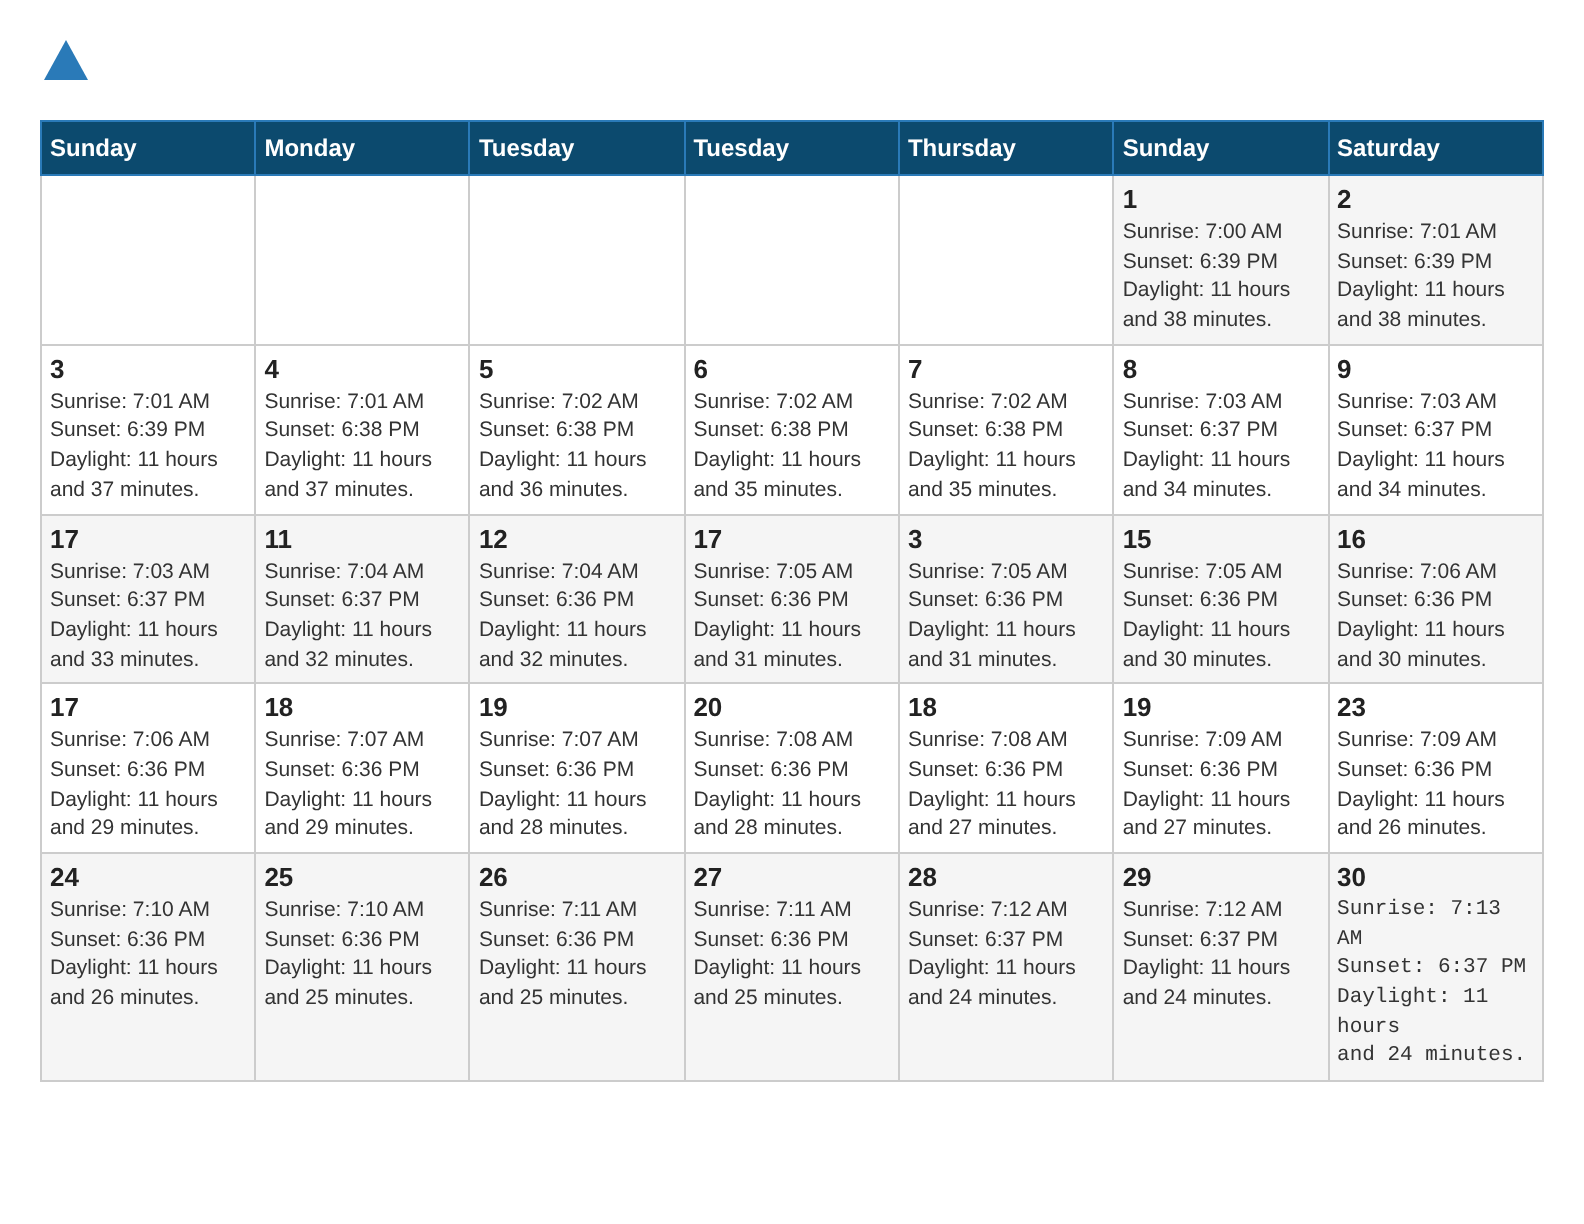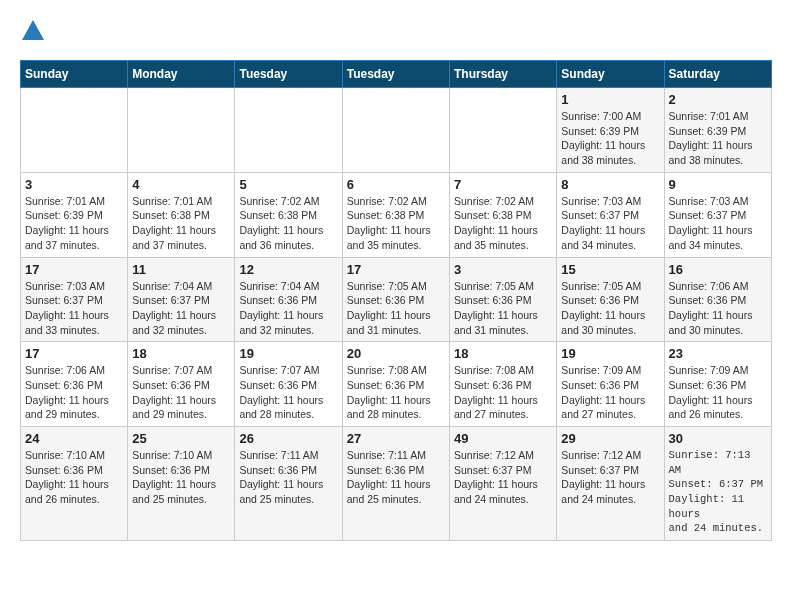--- a/index.html
+++ b/index.html
@@ -317,21 +317,21 @@
 and 25 minutes.</div>
         </td>
         <td>
           <div class="day-number">27</div>
           <div class="day-info" style="white-space: pre-line;">Sunrise: 7:11 AM
 Sunset: 6:36 PM
 Daylight: 11 hours
 and 25 minutes.</div>
         </td>
         <td>
-          <div class="day-number">49</div>
+          <div class="day-number">28</div>
           <div class="day-info" style="white-space: pre-line;">Sunrise: 7:12 AM
 Sunset: 6:37 PM
 Daylight: 11 hours
 and 24 minutes.</div>
         </td>
         <td>
           <div class="day-number">29</div>
           <div class="day-info" style="white-space: pre-line;">Sunrise: 7:12 AM
 Sunset: 6:37 PM
 Daylight: 11 hours

